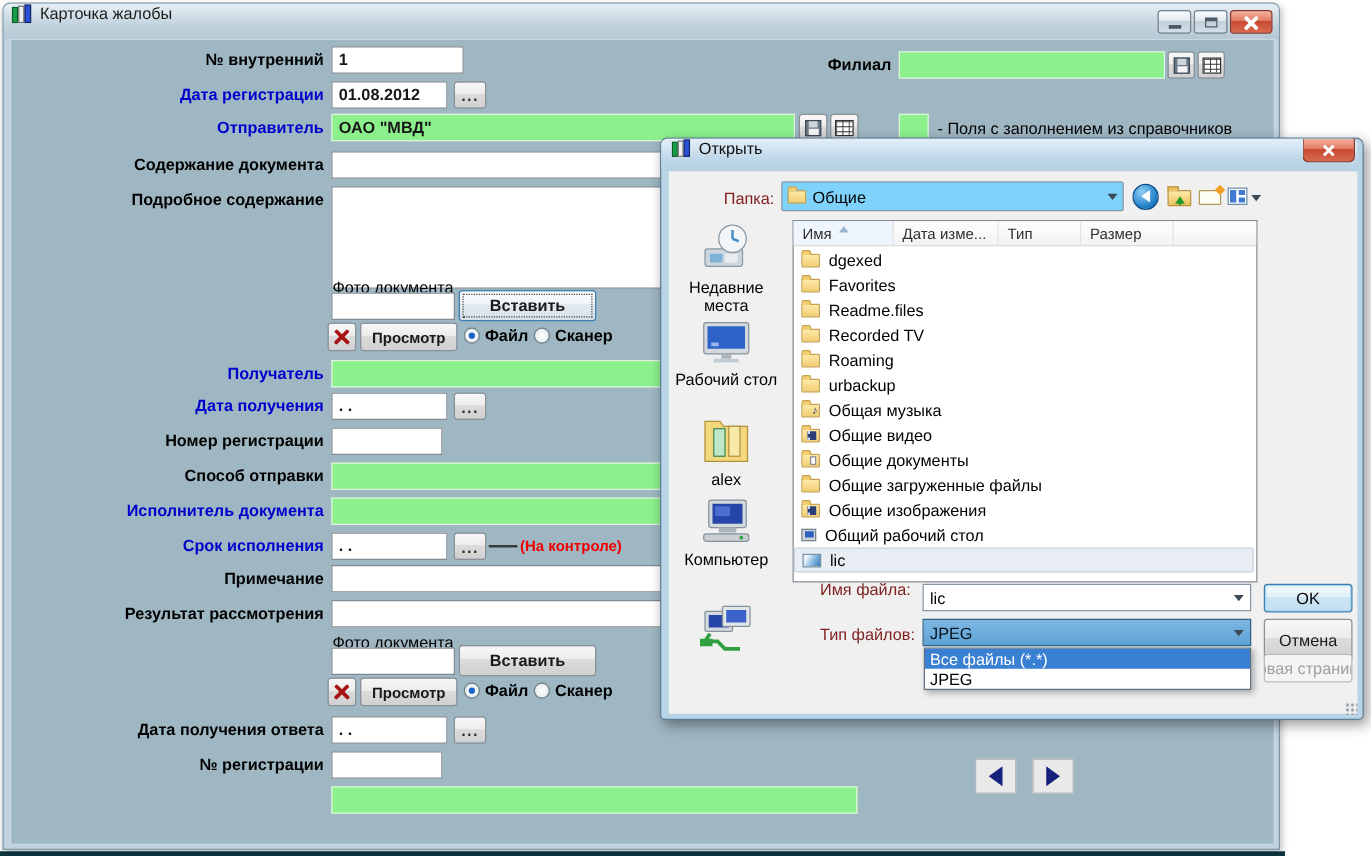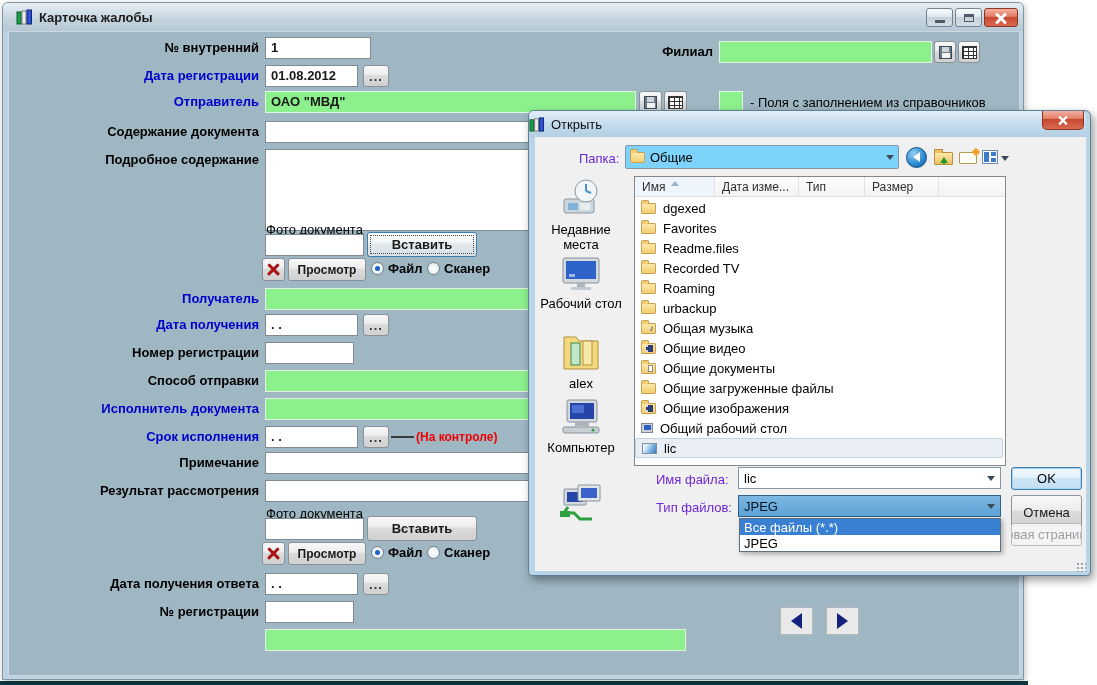--- a/index.html
+++ b/index.html
@@ -5,21 +5,21 @@
   * { margin:0; padding:0; box-sizing:border-box; }
   html,body { width:1097px; height:685px; background:#fff; font-family:"Liberation Sans",sans-serif; overflow:hidden; }
   .page { position:relative; width:1097px; height:685px; background:#fff; }
 
   
   .win { position:absolute; left:2px; top:2px; width:1022px; height:678px;
          background:#bfd2dd; border:1px solid #7d96a6; border-radius:6px 6px 0 0;
          box-shadow:1px 2px 6px rgba(0,0,0,.25); }
   .titlebar { position:absolute; left:0; top:0; right:0; height:28px;
               background:linear-gradient(#e7eff5,#c3d3de 60%,#b6c8d4);
-              border-radius:5px 5px 0 0; display:flex; align-items:center; padding-left:13px;font-weight:bold; }
+              border-radius:5px 5px 0 0; display:flex; padding-left:6px; }
   .title-text { font-size:13px; color:#1c1c1c; margin-left:6px; }
   .capbtns { position:absolute; top:5px; left:923px; display:flex; gap:2px; }
   .capbtn { width:27px; height:19px; border:1px solid #74838f; border-radius:3px;
             background:linear-gradient(#fbfdfe,#dfe8ee 45%,#c2d0da 46%,#d4dfe7);
             display:flex; align-items:center; justify-content:center; }
   .capbtn.close { width:34px; background:linear-gradient(#f4b0a0,#e07a62 45%,#c74830 46%,#d86a50); border-color:#8e3323; }
   .glyph-min { width:10px; height:3px; background:#4c5b66; margin-top:8px; }
   .glyph-max { width:10px; height:8px; border:1px solid #4c5b66; border-top-width:3px; background:#fff0; }
   .glyph-x { position:relative; width:12px; height:12px; }
   .glyph-x::before,.glyph-x::after { content:""; position:absolute; left:-1px; top:5px; width:14px; height:3px; background:#fff; border-radius:1px; }
@@ -63,28 +63,28 @@
   .floppy::before { content:""; position:absolute; left:2px; top:0; width:7px; height:5px; background:#cfd6db; }
   .floppy::after { content:""; position:absolute; left:2px; bottom:0; width:8px; height:5px; background:#f2f4f5; }
   .grid-ic { width:15px; height:13px; background:#fff; border:1px solid #333;
              background-image:linear-gradient(#333 1px,transparent 1px),linear-gradient(90deg,#333 1px,transparent 1px);
              background-size:5px 4px; }
 
   
   .dlg { position:absolute; left:528px; top:110px; width:563px; height:466px;
          background:#b9d4e6; border:1px solid #5e7f96; border-radius:6px 6px 4px 4px;
          box-shadow:3px 4px 10px rgba(0,0,0,.4); }
-  .dlg-title { position:absolute; left:0; top:0; right:4px; height:26px; display:flex; align-items:center; 
+  .dlg-title { position:absolute; left:0; top:0; right:4px; height:26px; display:flex; align-items:flex-start; padding-left:8px;
                background:linear-gradient(#e3eff8,#c0d8ea 60%,#b4cfe3); border-radius:5px 5px 0 0; }
   .dlg-title-text { font-size:13px; color:#101010; margin-left:6px; }
   .dlg-close { position:absolute; top:0px; left:513px; width:42px; height:19px; border:1px solid #8e3323; border-top:none; border-radius:0 0 5px 5px;
                background:linear-gradient(#f4b0a0,#e07a62 45%,#c74830 46%,#d86a50); display:flex; align-items:center; justify-content:center; }
   .dlg-client { position:absolute; left:6px; top:26px; width:551px; height:434px; background:#f0f0f0; }
 
-  .dl-lab { position:absolute; font-size:13px; color:#6d28d9; white-space:nowrap; }
+  .dl-lab { position:absolute; font-size:13px; color:#7f1d1d; white-space:nowrap; }
   .combo { position:absolute; height:24px; background:#7dd3fc; border:1px solid #8595a3; border-radius:2px; display:flex; align-items:center; padding:0 4px; gap:5px; }
   .combo .ca { margin-left:auto; width:0; height:0; border:4px solid transparent; border-top:5px solid #3c4a56; margin-top:4px; }
   .combo-txt { font-size:13px; color:#000; }
   .combo2 { position:absolute; height:22px; background:#fff; border:1px solid #8595a3; display:flex; align-items:center; padding:0 5px; }
   .combo2 .ca { margin-left:auto; width:0; height:0; border:4px solid transparent; border-top:5px solid #3c4a56; margin-top:4px; }
   .combo2.hl { background:linear-gradient(#7db7e2,#5ea2d6); border-color:#2c628b; }
   .combo2.hl .combo-txt { color:#05121c; }
 
   .folder { width:15px; height:11px; background:linear-gradient(#fde9a9,#f2cd72); border:1px solid #c8a24f; border-radius:1px; position:relative; flex:none; }
   .folder::before { content:""; position:absolute; left:-1px; top:-4px; width:6px; height:3px; background:#f2cd72; border:1px solid #c8a24f; border-bottom:none; border-radius:2px 2px 0 0; }
@@ -428,21 +428,21 @@
             <span class="mini-mon"></span>
             <span>Общий рабочий стол</span>
           </div>
         <div class="frow selected">
             <span class="img-ic"></span>
             <span>lic</span>
           </div>
       </div>
     </div>
 
-    <div class="dl-lab" style="left:127px;top:361px">Имя файла:</div>
+    <div class="dl-lab" style="left:127px;top:353px">Имя файла:</div>
     <div class="combo2" style="left:209px;top:356px;width:263px">
       <span class="combo-txt">lic</span>
       <span class="ca"></span>
     </div>
     <div class="okbtn" style="left:482px;top:356px">OK</div>
 
     <div class="dl-lab" style="left:127px;top:389px">Тип файлов:</div>
     <div class="combo2 hl" style="left:209px;top:384px;width:263px">
       <span class="combo-txt">JPEG</span>
       <span class="ca"></span>

